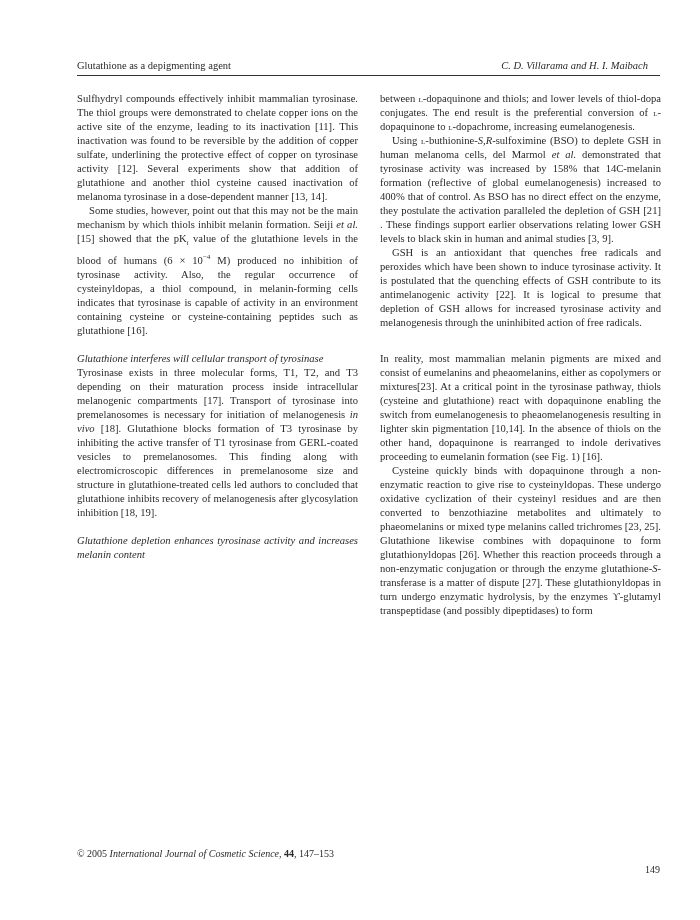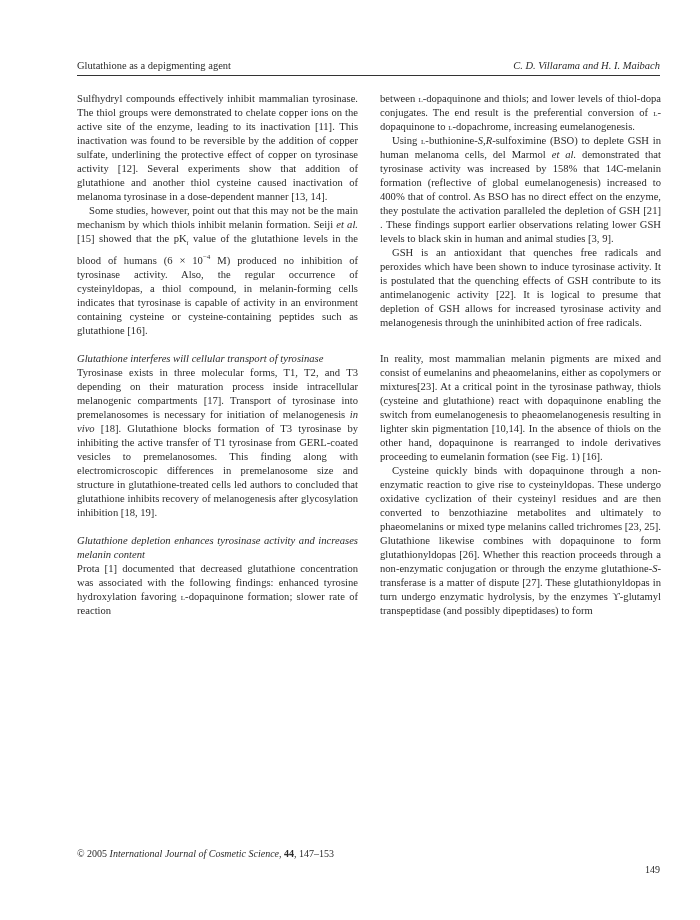--- a/index.html
+++ b/index.html
@@ -1,20 +1,20 @@
 <!DOCTYPE html>
 <html><head>
 <meta charset="utf-8">
 <style>
   html, body { margin:0; padding:0; background:#ffffff; }
   body { width:700px; height:920px; position:relative; overflow:hidden; font-family:"DejaVu Serif", "Liberation Serif", serif; color:#2a2a2a; }
   .page { position:absolute; left:0; top:0; width:700px; height:920px;text-decoration:underline; }
   .header { position:absolute; left:77px; top:58px; width:583px; height:17px; border-bottom:1px solid #333; font-family:"Liberation Serif", serif; font-size:10.5px; }
   .header .left { position:absolute; left:0; top:2px; }
-  .header .right { position:absolute; right:0; top:2px; font-style:italic; }
+  .header .right { position:absolute; right:12px; top:2px; font-style:italic; }
   .col { position:absolute; top:92px; width:281px; font-family:"Liberation Serif", serif; font-size:10.6px; line-height:14px; text-align:justify; hyphens:manual; }
   .col.left { left:77px; }
   .col.right { left:380px; }
   .col p { margin:0; }
   .col p.indent { text-indent:12px; }
   .subhead { font-style:italic; margin:0; }
   .gap { height:14px; }
   .section-head { font-family:"Liberation Sans", "DejaVu Sans", sans-serif; font-weight:bold; font-size:11.5px; line-height:13px; color:#111; margin:0 0 8px 0; }
   .footer { position:absolute; left:77px; top:848px; width:583px; font-family:"Liberation Serif", serif; font-size:10px; }
   .footer .right { position:absolute; right:0; top:16px; }
@@ -35,21 +35,20 @@
   <div class="col left">
     <p>Sulfhydryl compounds effectively inhibit mammalian tyrosinase. The thiol groups were demonstrated to chelate copper ions on the active site of the enzyme, leading to its inactivation [11]. This inactivation was found to be reversible by the addition of copper sulfate, underlining the protective effect of copper on tyrosinase activity [12]. Several experiments show that addition of glutathione and another thiol cysteine caused inactivation of melanoma tyrosinase in a dose-dependent manner [13, 14].</p>
     <p class="indent"><span>Some studies, however, point out that this may not be the main mechanism by which thiols inhibit melanin formation. Seiji </span><i>et al.</i><span> [15] showed that the pK</span><i><sub style="font-size:7px;">i</sub></i><span> value of the glutathione levels in the blood of humans (6 × 10</span><sup style="font-size:7px;">−4</sup><span class="sc"> M</span><span>) produced no inhibition of tyrosinase activity. Also, the regular occurrence of cysteinyldopas, a thiol compound, in melanin-forming cells indicates that tyrosinase is capable of activity in an environment containing cysteine or cysteine-containing peptides such as glutathione [16].</span></p>
 
     <div class="gap"></div>
     <p class="subhead">Glutathione interferes will cellular transport of tyrosinase</p>
     <p><span>Tyrosinase exists in three molecular forms, T1, T2, and T3 depending on their maturation process inside intracellular melanogenic compartments [17]. Transport of tyrosinase into premelanosomes is necessary for initiation of melanogenesis </span><i>in vivo</i><span> [18]. Glutathione blocks formation of T3 tyrosinase by inhibiting the active transfer of T1 tyrosinase from GERL-coated vesicles to premelanosomes. This finding along with electromicroscopic differences in premelanosome size and structure in glutathione-treated cells led authors to concluded that glutathione inhibits recovery of melanogenesis after glycosylation inhibition [18, 19].</span></p>
 
     <div class="gap"></div>
     <p class="subhead">Glutathione depletion enhances tyrosinase activity and increases melanin content</p>
-    <p><span>Prota [1] documented that decreased glutathione concentration was associated with the following findings: enhanced tyrosine hydroxylation favoring </span><span class="sc">l</span><span>-dopaquinone formation; slower rate of reaction</span></p>
   </div>
 
   <div class="col right">
     <p><span>between </span><span class="sc">l</span><span>-dopaquinone and thiols; and lower levels of thiol-dopa conjugates. The end result is the preferential conversion of </span><span class="sc">l</span><span>-dopaquinone to </span><span class="sc">l</span><span>-dopachrome, increasing eumelanogenesis.</span></p>
     <p class="indent"><span>Using </span><span class="sc">l</span><span>-buthionine-</span><i>S,R</i><span>-sulfoximine (BSO) to deplete GSH in human melanoma cells, del Marmol </span><i>et al.</i><span> demonstrated that tyrosinase activity was increased by 158% that 14C-melanin formation (reflective of global eumelanogenesis) increased to 400% that of control. As BSO has no direct effect on the enzyme, they postulate the activation paralleled the depletion of GSH [21] . These findings support earlier observations relating lower GSH levels to black skin in human and animal studies [3, 9].</span></p>
     <p class="indent">GSH is an antioxidant that quenches free radicals and peroxides which have been shown to induce tyrosinase activity. It is postulated that the quenching effects of GSH contribute to its antimelanogenic activity [22]. It is logical to presume that depletion of GSH allows for increased tyrosinase activity and melanogenesis through the uninhibited action of free radicals.</p>
 
     <div class="gap" style="height:22px;"></div>
     <p>In reality, most mammalian melanin pigments are mixed and consist of eumelanins and pheaomelanins, either as copolymers or mixtures[23]. At a critical point in the tyrosinase pathway, thiols (cysteine and glutathione) react with dopaquinone enabling the switch from eumelanogenesis to pheaomelanogenesis resulting in lighter skin pigmentation [10,14]. In the absence of thiols on the other hand, dopaquinone is rearranged to indole derivatives proceeding to eumelanin formation (see Fig. 1) [16].</p>
     <p class="indent"><span>Cysteine quickly binds with dopaquinone through a non-enzymatic reaction to give rise to cysteinyldopas. These undergo oxidative cyclization of their cysteinyl residues and are then converted to benzothiazine metabolites and ultimately to phaeomelanins or mixed type melanins called trichromes [23, 25]. Glutathione likewise combines with dopaquinone to form glutathionyldopas [26]. Whether this reaction proceeds through a non-enzymatic conjugation or through the enzyme glutathione-</span><i>S</i><span>-transferase is a matter of dispute [27]. These glutathionyldopas in turn undergo enzymatic hydrolysis, by the enzymes ϒ-glutamyl transpeptidase (and possibly dipeptidases) to form</span></p>

